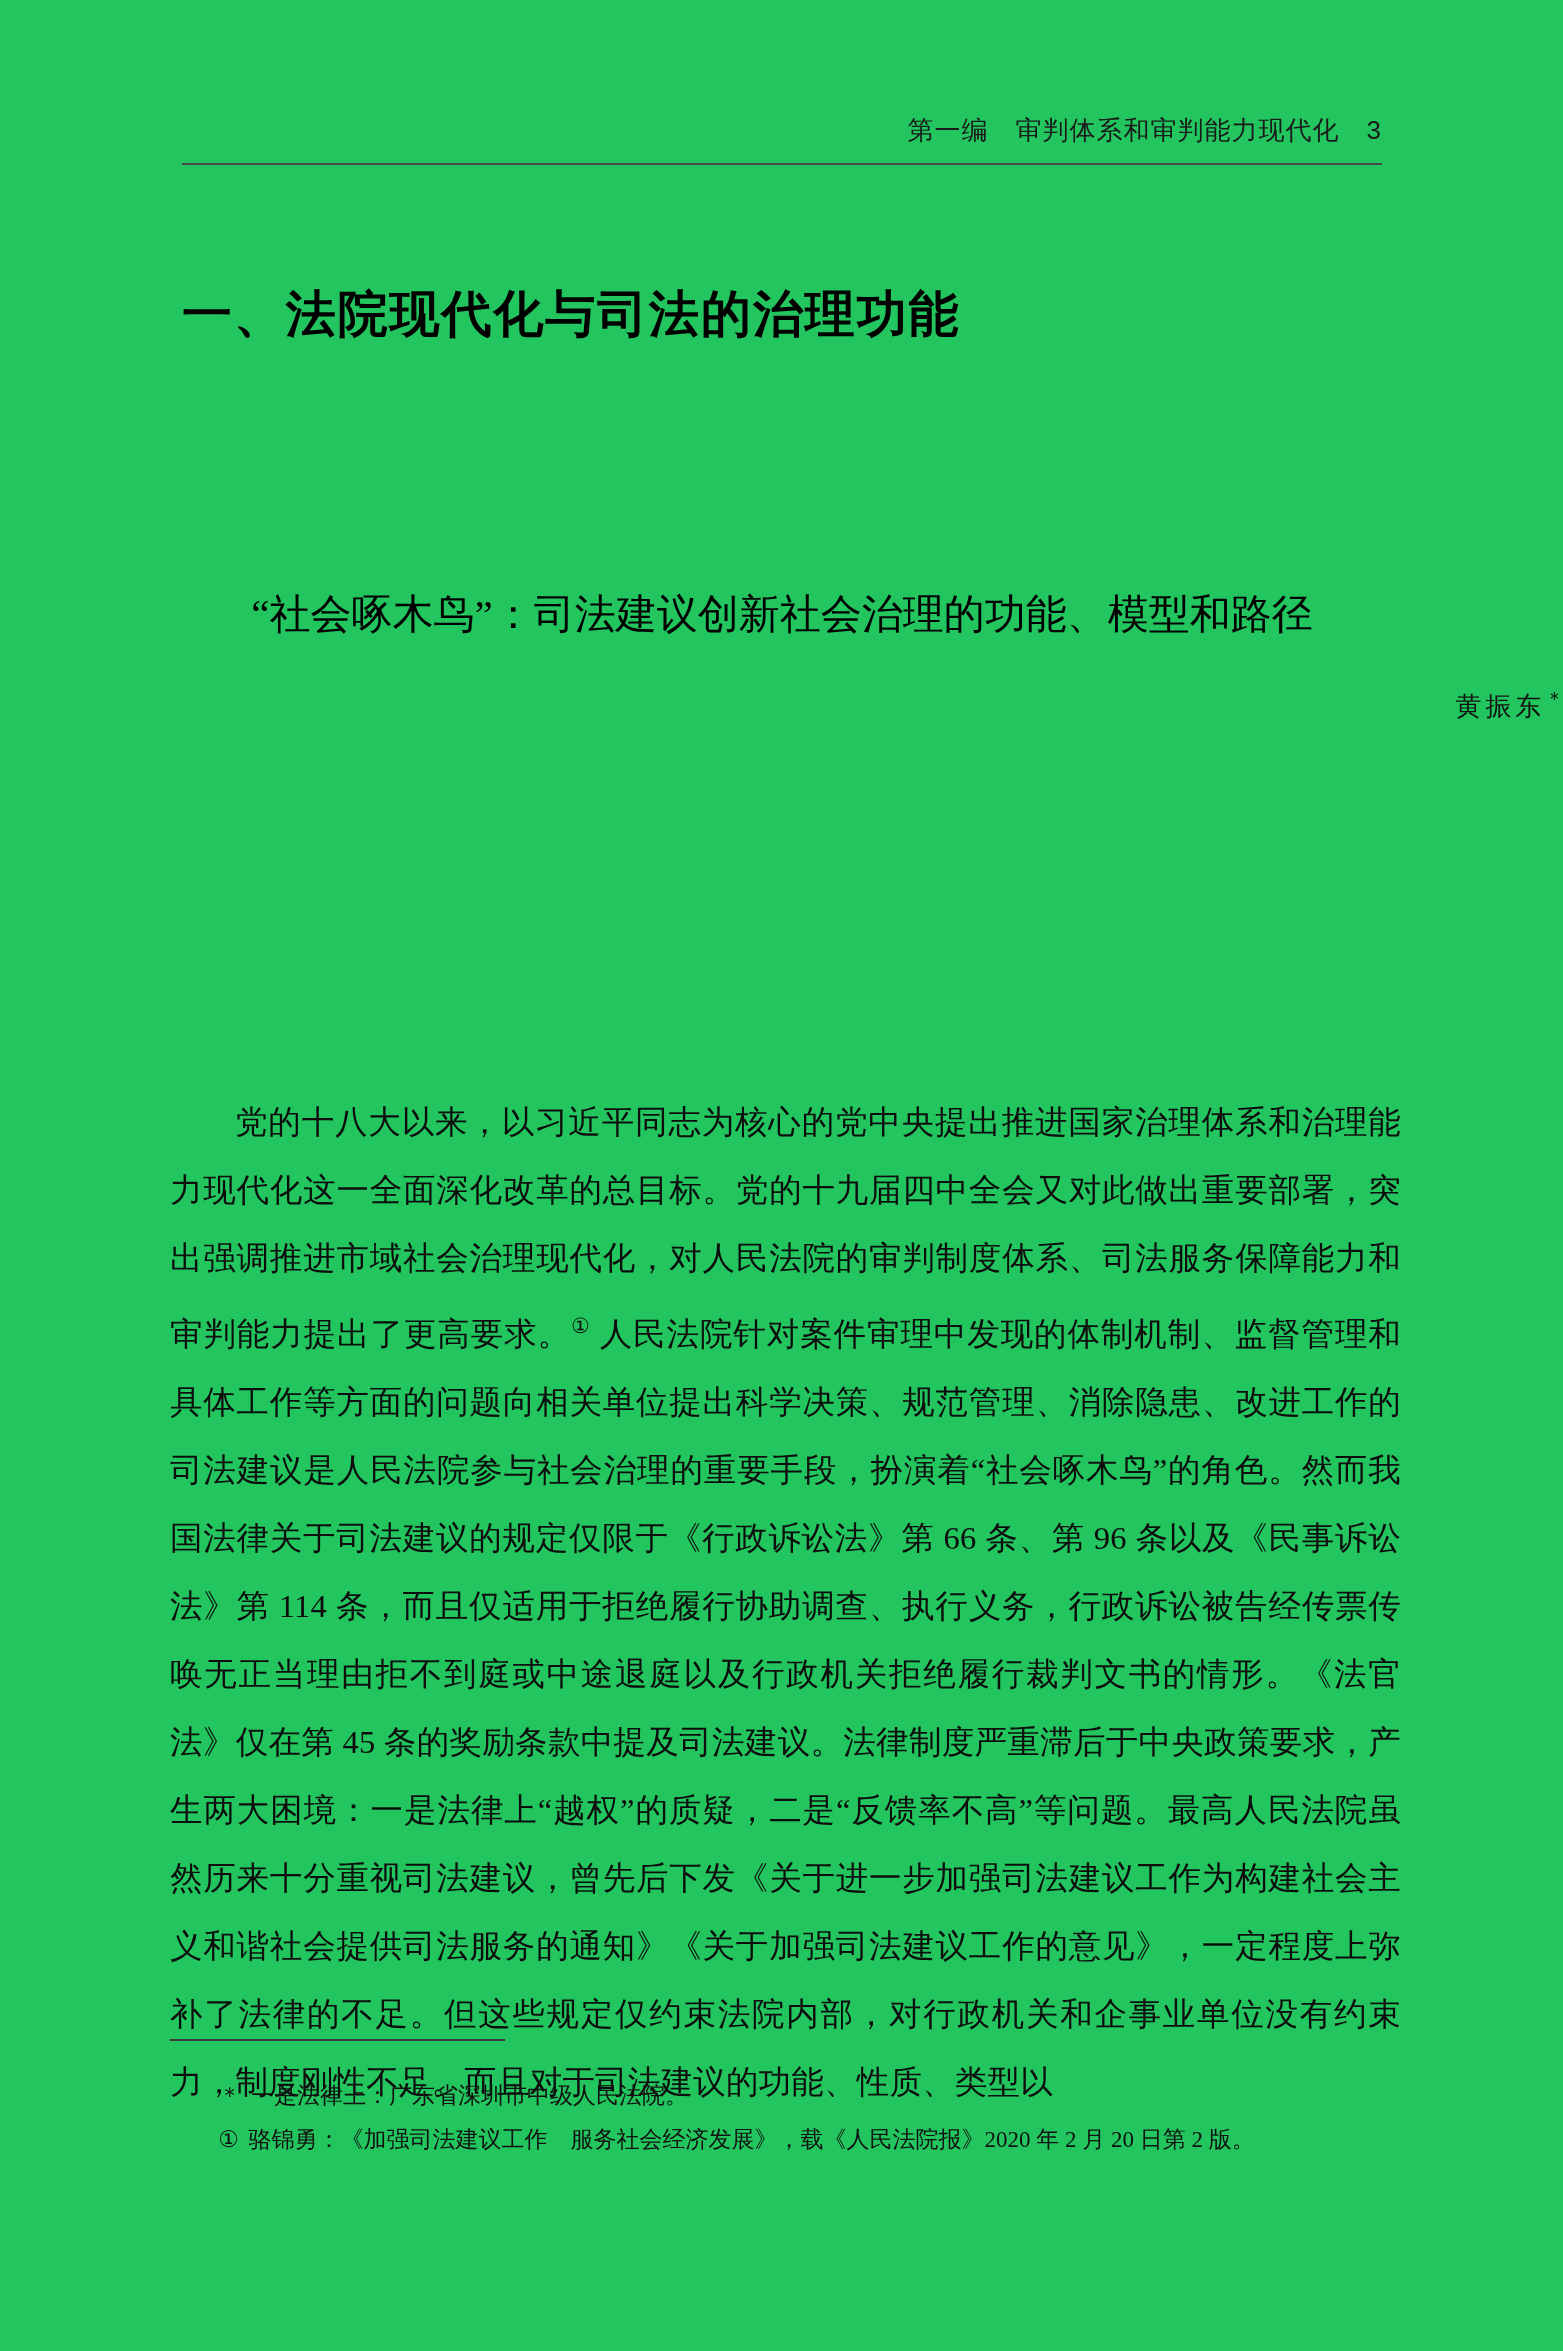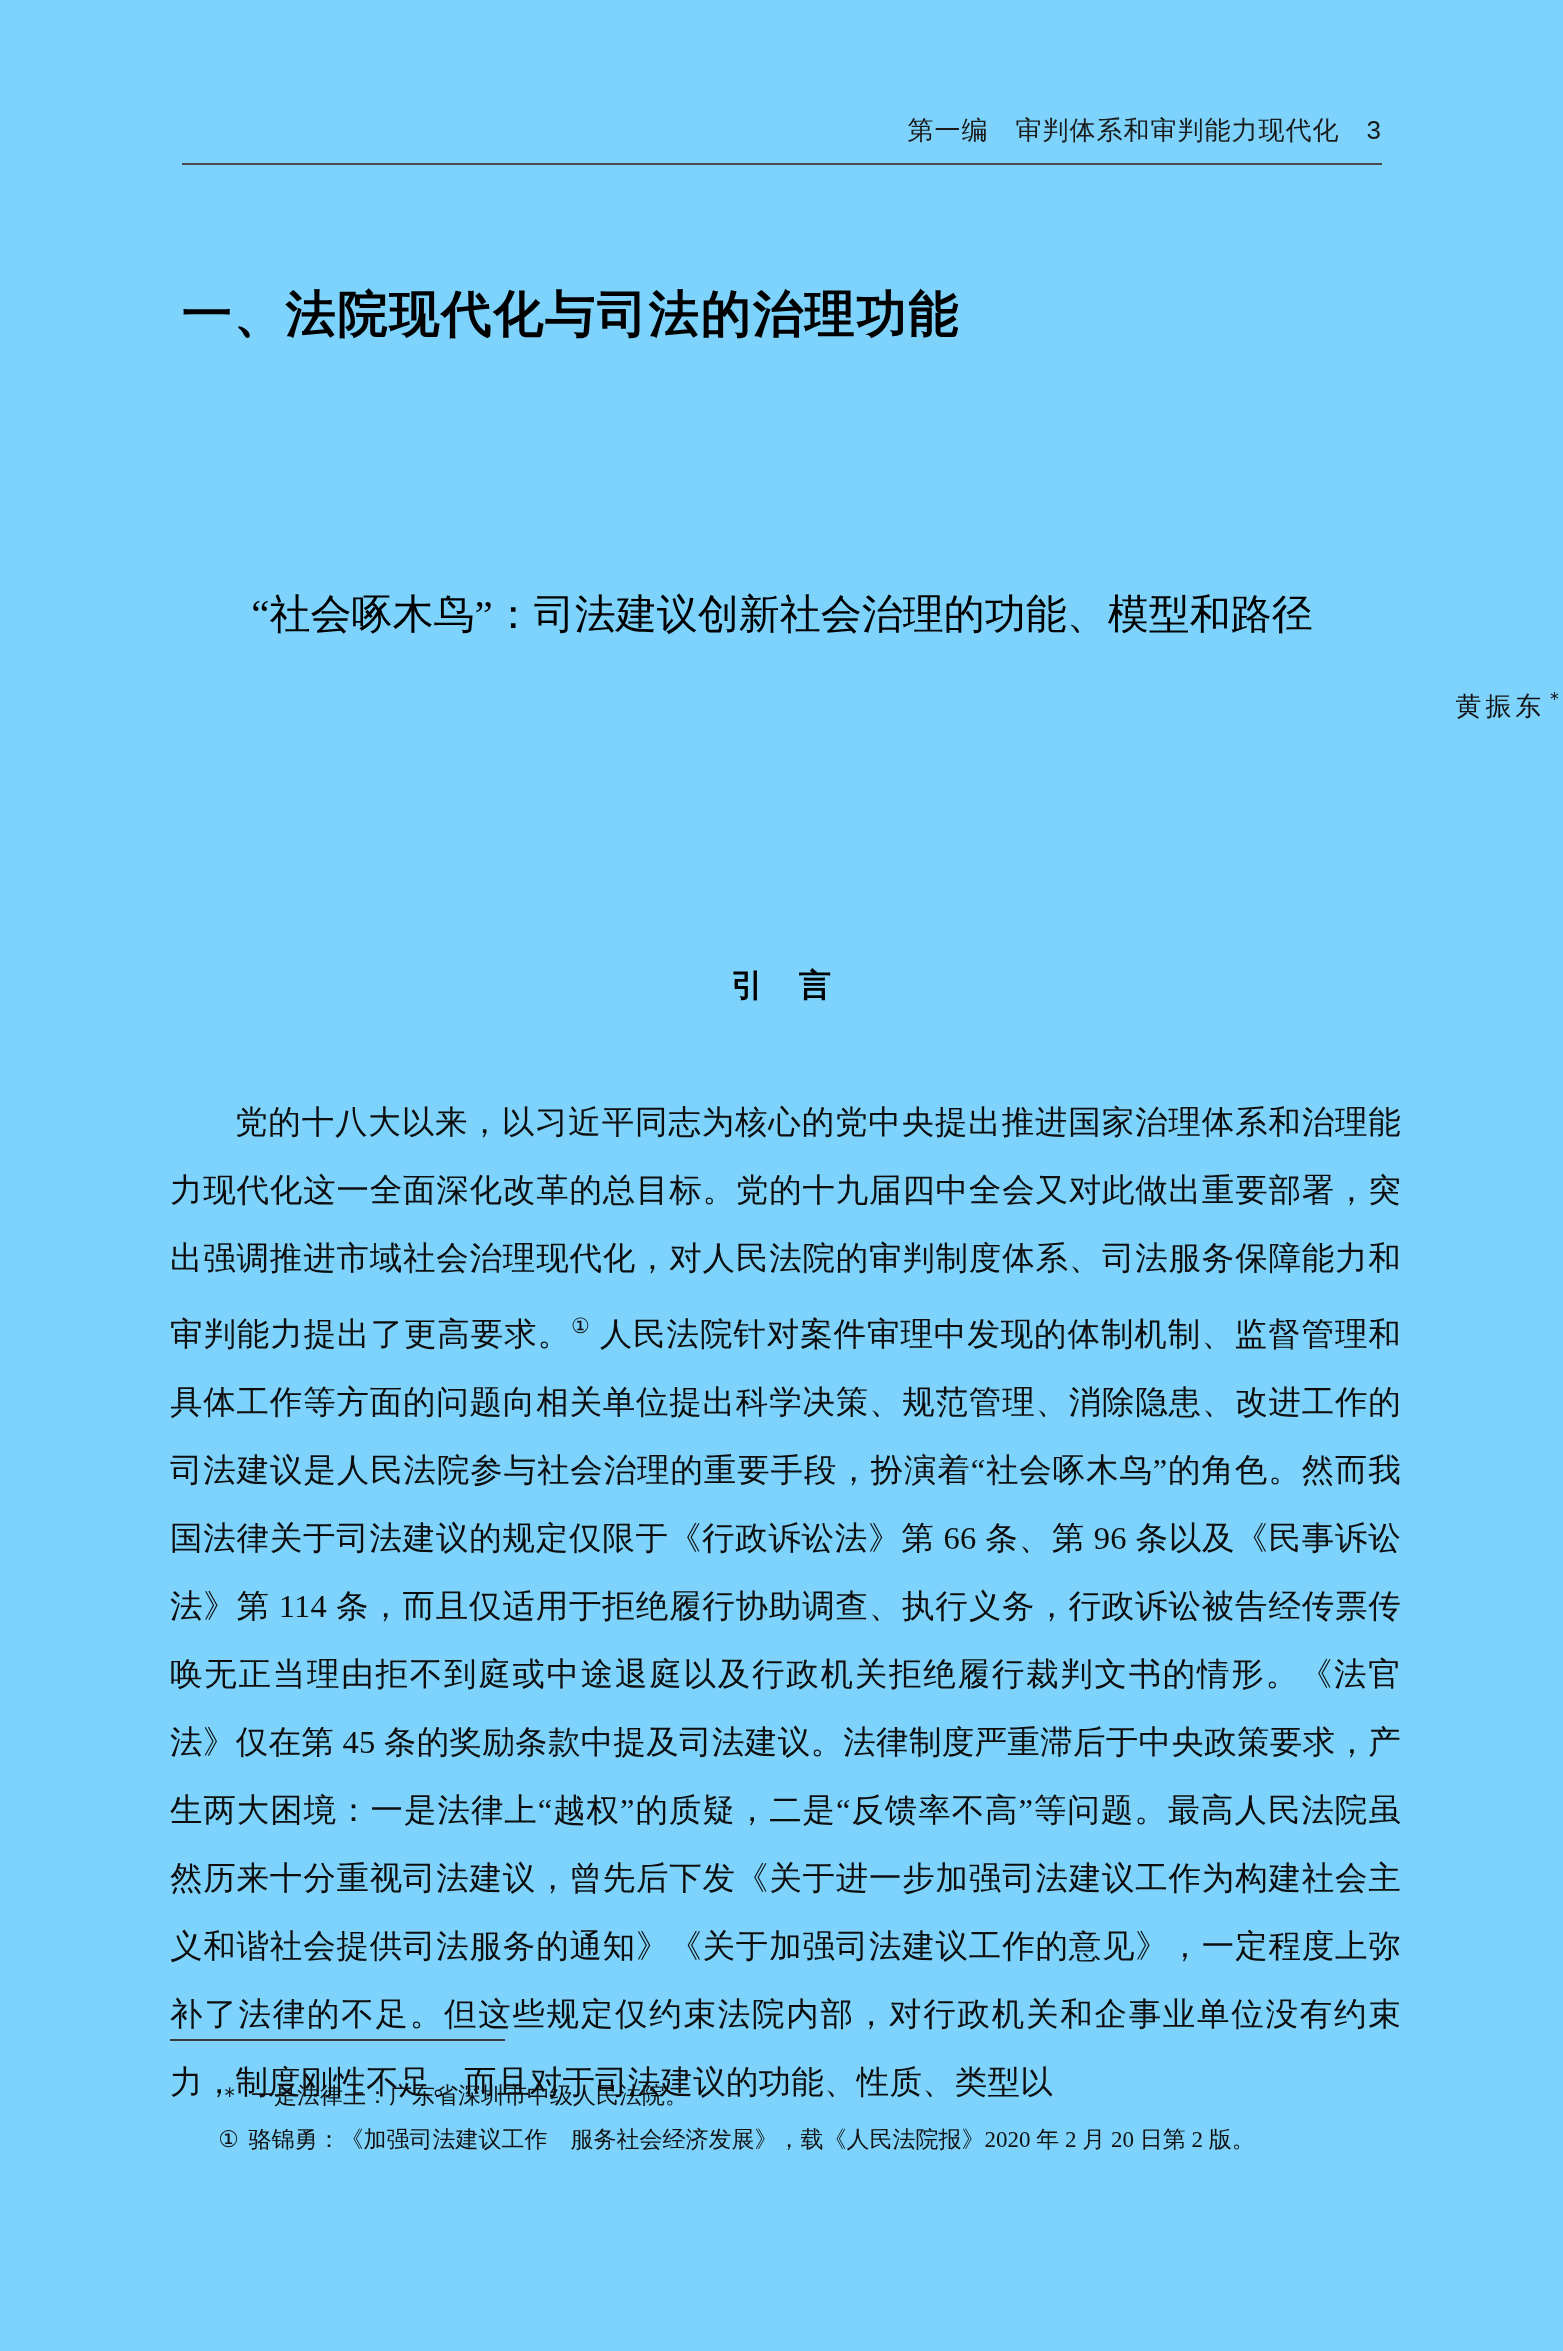--- a/index.html
+++ b/index.html
@@ -9,21 +9,21 @@
     background: #ffffff;
   }
   body {
     font-family: "Liberation Serif", "DejaVu Serif", serif;
     color: #111111;
   }
   .page {
     position: relative;
     width: 1564px;
     height: 2351px;
-    background: #7dd3fc;
+    background: #22c55e;
     overflow: hidden;
     box-sizing: border-box;
   }
 
   
   .running-head {
     position: absolute;
     top: 113px;
     left: 182px;
     right: 182px;
@@ -176,21 +176,20 @@
   </div>
 
   <h1 class="part-heading">一、法院现代化与司法的治理功能</h1>
 
   <h2 class="article-title">“社会啄木鸟”：司法建议创新社会治理的功能、模型和路径</h2>
 
   <div class="author-line">
     <span class="author-name">黄振东</span><span class="author-mark">＊</span>
   </div>
 
-  <h3 class="section-heading">引　言</h3>
 
   <div class="body-text">
     <p><span>党的十八大以来，以习近平同志为核心的党中央提出推进国家治理体系和治理能力现代化这一全面深化改革的总目标。党的十九届四中全会又对此做出重要部署，突出强调推进市域社会治理现代化，对人民法院的审判制度体系、司法服务保障能力和审判能力提出了更高要求。</span><span class="fn-ref">①</span><span> 人民法院针对案件审理中发现的体制机制、监督管理和具体工作等方面的问题向相关单位提出科学决策、规范管理、消除隐患、改进工作的司法建议是人民法院参与社会治理的重要手段，扮演着“社会啄木鸟”的角色。然而我国法律关于司法建议的规定仅限于《行政诉讼法》第 66 条、第 96 条以及《民事诉讼法》第 114 条，而且仅适用于拒绝履行协助调查、执行义务，行政诉讼被告经传票传唤无正当理由拒不到庭或中途退庭以及行政机关拒绝履行裁判文书的情形。《法官法》仅在第 45 条的奖励条款中提及司法建议。法律制度严重滞后于中央政策要求，产生两大困境：一是法律上“越权”的质疑，二是“反馈率不高”等问题。最高人民法院虽然历来十分重视司法建议，曾先后下发《关于进一步加强司法建议工作为构建社会主义和谐社会提供司法服务的通知》《关于加强司法建议工作的意见》，一定程度上弥补了法律的不足。但这些规定仅约束法院内部，对行政机关和企事业单位没有约束力，制度刚性不足。而且对于司法建议的功能、性质、类型以</span></p>
   </div>
 
   <div class="footnote-rule"></div>
 
   <div class="footnotes">
     <p><span class="fn-indent"></span><span class="fn-marker">＊</span><span>一是法律上：广东省深圳市中级人民法院。</span></p>
     <p><span class="fn-indent"></span><span class="fn-marker">①</span><span>骆锦勇：《加强司法建议工作　服务社会经济发展》，载《人民法院报》2020 年 2 月 20 日第 2 版。</span></p>

